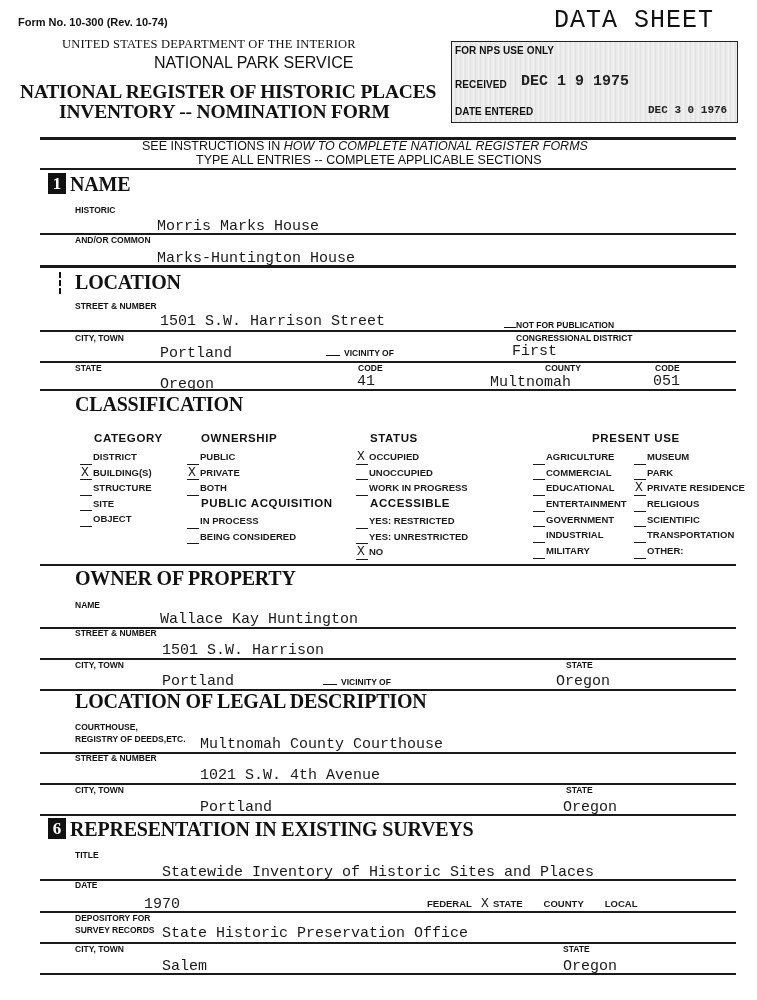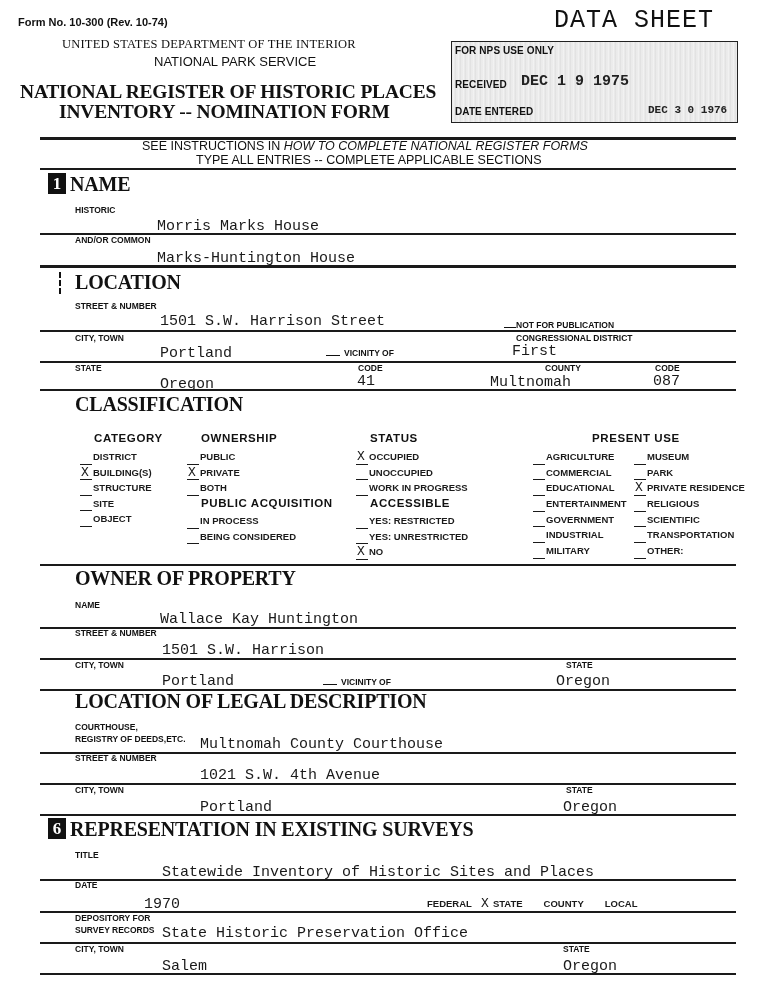--- a/index.html
+++ b/index.html
@@ -18,21 +18,21 @@
   .colhead { font-family: "Liberation Sans", sans-serif; font-weight: bold; font-size: 11.5px; letter-spacing: 0.6px; }
   .secnum { display: inline-block; background: #111; color: #fff; font-family: "Liberation Serif", serif; font-weight: bold; font-size: 17px; width: 18px; height: 21px; text-align: center; line-height: 22px; margin-right: 4px; vertical-align: top; }
   .npsbox { position: absolute; left: 451px; top: 41px; width: 285px; height: 80px; border: 1.5px solid #222; background: repeating-linear-gradient(90deg, #e9e9e9 0px, #f4f4f4 2px, #dedede 3px, #efefef 5px); }
   .stamp { font-family: "Liberation Mono", monospace; font-weight: bold; color: #222; margin-left: 19px; }
 </style>
 </head>
 <body>
 
 <div class="abs" style="left:18px; top:16px; font-size:11px; font-weight:bold;">Form No. 10-300 (Rev. 10-74)</div>
 <div class="abs" style="left:62px; top:37px; font-family:'Liberation Serif',serif; font-size:12.5px; letter-spacing:0.2px;">UNITED STATES DEPARTMENT OF THE INTERIOR</div>
-<div class="abs" style="left:154px; top:54px; font-size:13px;">NATIONAL PARK SERVICE</div>
+<div class="abs" style="left:154px; top:54px; font-size:16px;">NATIONAL PARK SERVICE</div>
 <div class="abs serif-head" style="left:20px; top:81px; font-size:19.5px;">NATIONAL REGISTER OF HISTORIC PLACES</div>
 <div class="abs serif-head" style="left:59px; top:101px; font-size:19.5px;">INVENTORY -- NOMINATION FORM</div>
 <div class="abs" style="left:554px; top:6px; font-family:'Liberation Mono',monospace; font-size:25px; letter-spacing:1px;">DATA SHEET</div>
 
 <div class="npsbox">
   <div class="abs sans-sm" style="left:3px; top:3px; font-size:10px;">FOR NPS USE ONLY</div>
   <div class="abs sans-sm" style="left:3px; top:37px; font-size:10px;">RECEIVED</div>
   <div class="abs stamp" style="left:50px; top:31px; font-size:15px;">DEC 1 9 1975</div>
   <div class="abs sans-sm" style="left:3px; top:64px; font-size:10px;">DATE ENTERED</div>
   <div class="abs stamp" style="left:177px; top:62px; font-size:11px;">DEC 3 0 1976</div>
@@ -67,21 +67,21 @@
 <div class="abs sans-xs" style="left:326px; top:348px;"><span style="display:inline-block;width:14px;border-bottom:1px solid #111;margin-right:4px;"></span><span>VICINITY OF</span></div>
 <div class="abs type" style="left:512px; top:343px;">First</div>
 <div class="rule thin" style="left:40px; top:361px; width:696px;"></div>
 <div class="abs sans-xs" style="left:75px; top:363px;">STATE</div>
 <div class="abs sans-xs" style="left:358px; top:363px;">CODE</div>
 <div class="abs sans-xs" style="left:545px; top:363px;">COUNTY</div>
 <div class="abs sans-xs" style="left:655px; top:363px;">CODE</div>
 <div class="abs type" style="left:160px; top:376px;">Oregon</div>
 <div class="abs type" style="left:357px; top:373px;">41</div>
 <div class="abs type" style="left:490px; top:374px;">Multnomah</div>
-<div class="abs type" style="left:653px; top:373px;">087</div>
+<div class="abs type" style="left:653px; top:373px;">051</div>
 <div class="rule" style="left:40px; top:389px; width:696px;"></div>
 
 <div class="abs serif-head" style="left:75px; top:393px;">CLASSIFICATION</div>
 
 <div class="abs colhead" style="left:94px; top:432px;">CATEGORY</div>
 <div class="abs" style="left:80px; top:449px;" id="cat-col">
     <div class="opt" style="height: 15.5px; line-height: 15.5px;"><span class="blank"></span><span>DISTRICT</span></div>
     <div class="opt" style="height: 15.5px; line-height: 15.5px;"><span class="blank"><span class="x">X</span></span><span>BUILDING(S)</span></div>
     <div class="opt" style="height: 15.5px; line-height: 15.5px;"><span class="blank"></span><span>STRUCTURE</span></div>
     <div class="opt" style="height: 15.5px; line-height: 15.5px;"><span class="blank"></span><span>SITE</span></div>

